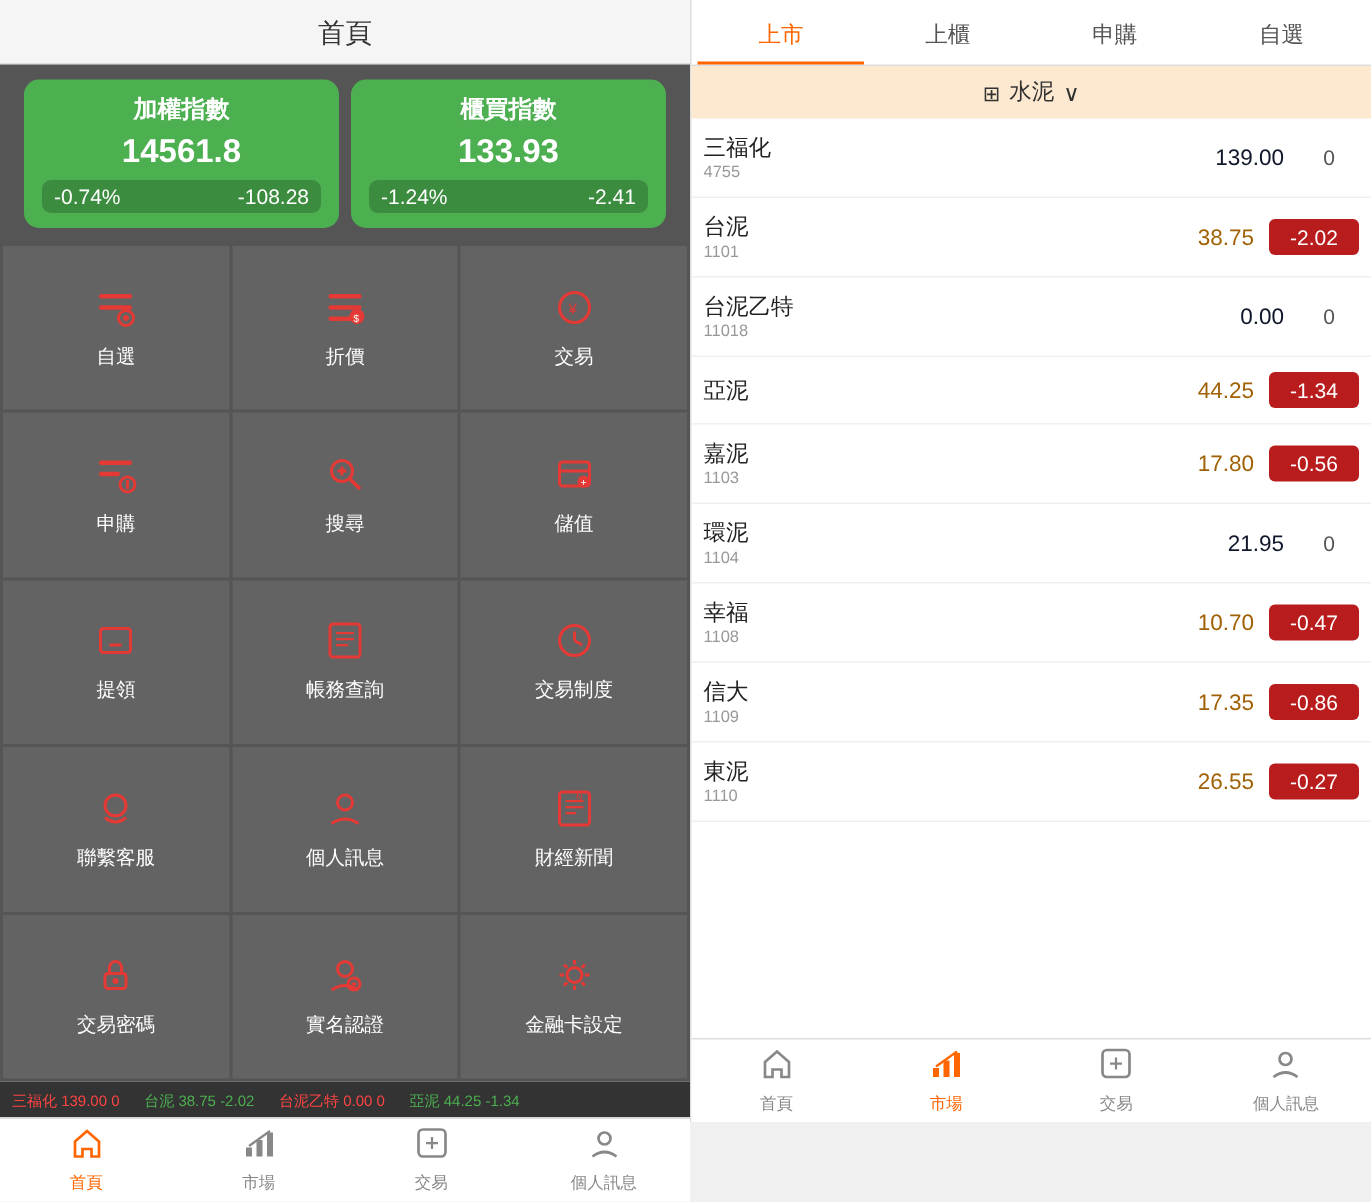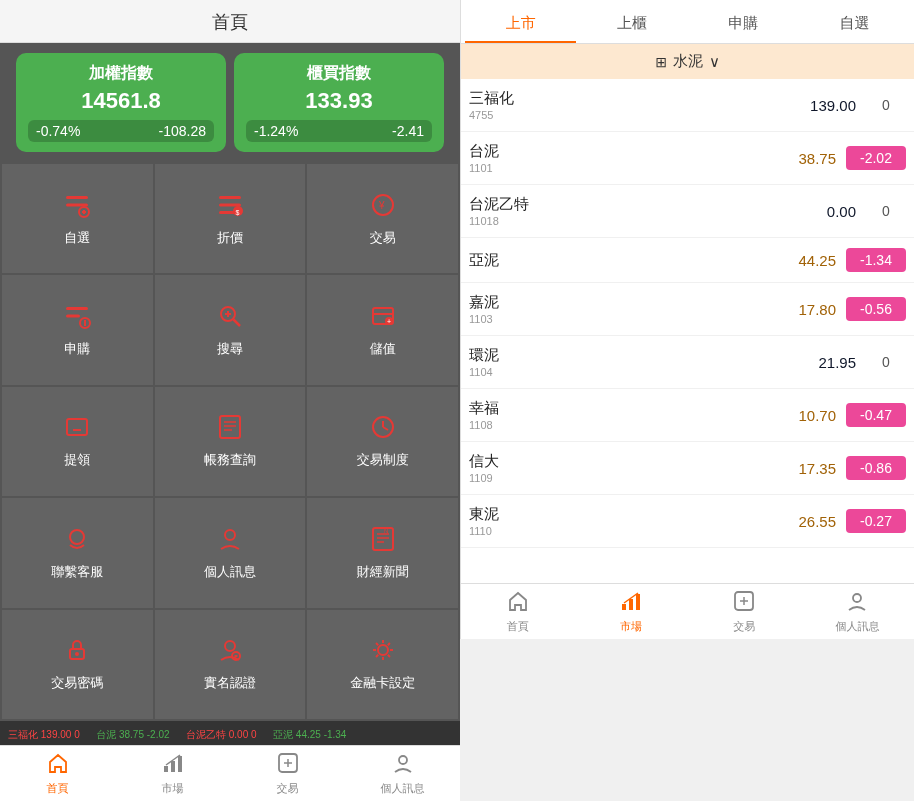--- a/index.html
+++ b/index.html
@@ -121,21 +121,21 @@
 
     .bottom-nav-item.active { color: #ff6600; }
 
     .bottom-nav-icon {
       font-size: 20px;
     }
 
     
     .right-panel {
       flex: 1;
-      height: 639px;
+      height: 748px;
       background: #fff;
       display: flex;
       flex-direction: column;
       border-left: 1px solid #ddd;
     }
 
     .right-tabs {
       display: flex;
       border-bottom: 1px solid #ddd;
       padding: 0 4px;
@@ -212,21 +212,21 @@
 
     .stock-change {
       min-width: 60px;
       text-align: center;
       font-size: 14px;
       color: #fff;
       border-radius: 4px;
       padding: 4px 6px;
     }
 
-    .stock-change.green-bg { background: #ec4899; }
+    .stock-change.green-bg { background: #b91c1c; }
     .stock-change.neutral { color: #555; background: transparent; min-width: 40px; }
 
     .right-bottom-nav {
       display: flex;
       background: #fff;
       border-top: 1px solid #ddd;
       height: 56px;
     }
 
     .right-bottom-nav-item {

